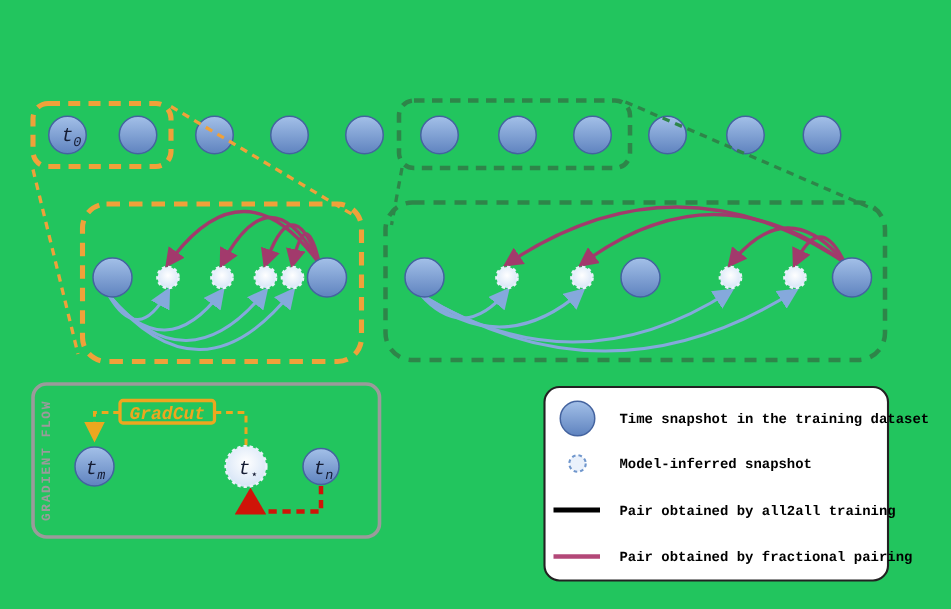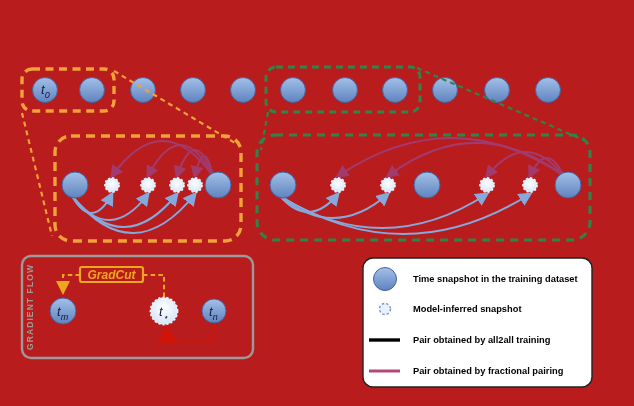--- a/index.html
+++ b/index.html
@@ -1,17 +1,17 @@
 <!DOCTYPE html>
 <html><head>
 <meta charset="utf-8">
 <style>
   html,body{margin:0;padding:0;background:#000;}
-  .stage{position:relative;width:634px;height:406px;background:#b91c1c;overflow:hidden;
-         font-family:Liberation Sans, sans-serif;}
+  .stage{position:relative;width:634px;height:406px;background:#22c55e;overflow:hidden;
+         font-family:Liberation Mono, monospace;}
   svg{position:absolute;left:0;top:0;}
   .snap{fill:url(#gBlue);stroke:#44639f;stroke-width:1;}
   .inferred{fill:url(#gLight);stroke:#e9f1fb;stroke-width:1.8;stroke-dasharray:2.2 1.9;}
   .arc-crimson{fill:none;stroke:#a23a6c;stroke-width:2.2;}
   .arc-blue{fill:none;stroke:#85a9dc;stroke-width:2;}
   .box-orange{fill:none;stroke:#f0a13a;stroke-width:3.4;stroke-dasharray:8 5.5;}
   .box-green{fill:none;stroke:#2e8549;stroke-width:3;stroke-dasharray:7 5;}
   .connector-orange{fill:none;stroke:#f0a13a;stroke-width:2.2;stroke-dasharray:5 4;}
   .connector-green{fill:none;stroke:#2e8549;stroke-width:2.2;stroke-dasharray:5 4;}
   .gf-box{fill:none;stroke:#9b9b9b;stroke-width:2.4;}

